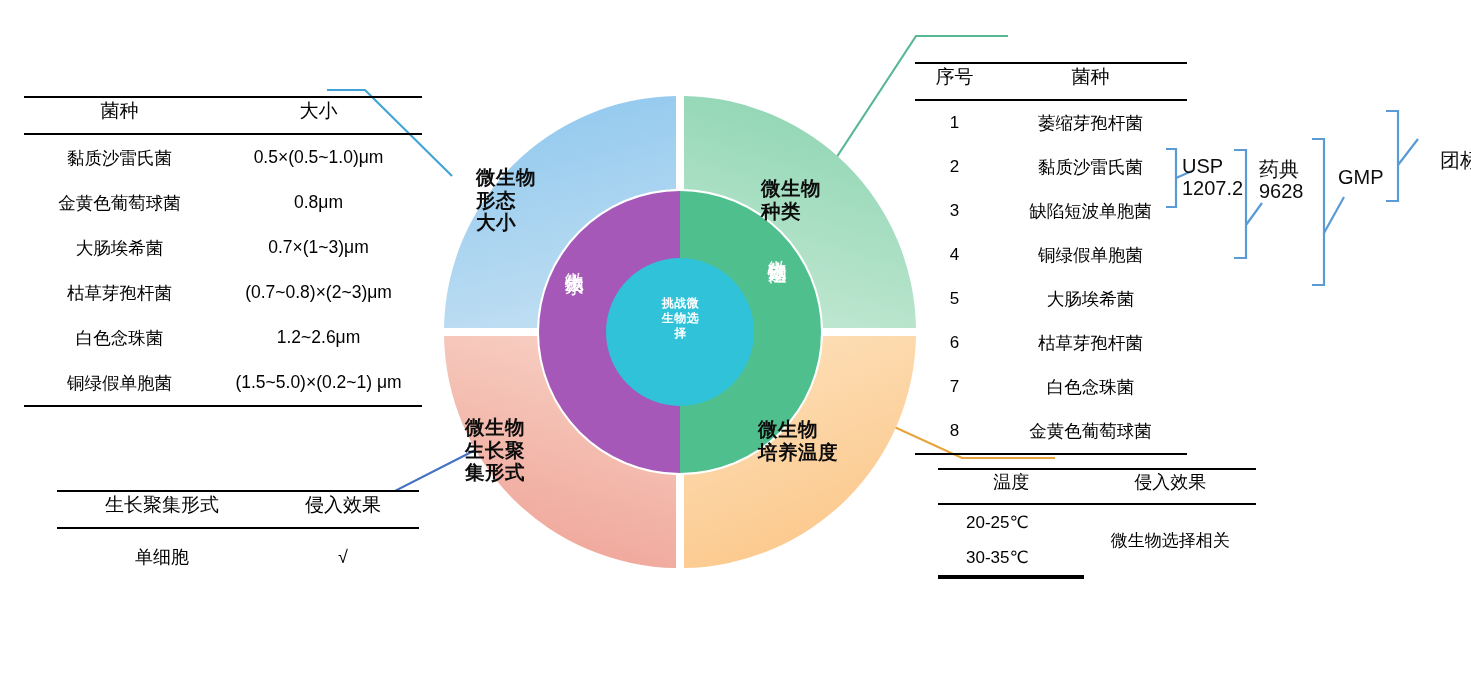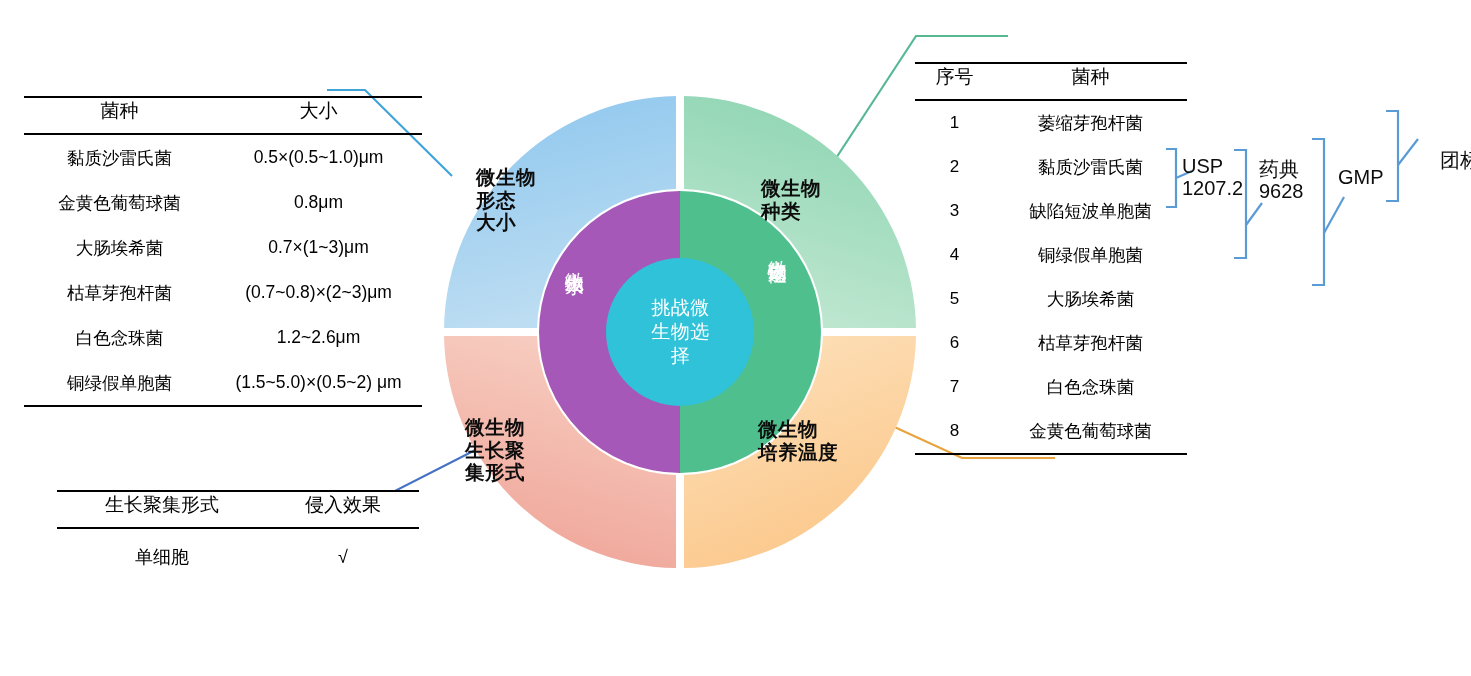--- a/index.html
+++ b/index.html
@@ -58,21 +58,21 @@
   .ring-lbl{
     position:absolute;font-weight:bold;color:#0d0d0d;
     text-align:left;line-height:1.16;letter-spacing:0.5px;
     font-size:19.5px;
   }
   .ring-lbl.v{
     font-weight:400;color:#ffffff;font-size:19px;line-height:1.12;
     writing-mode:vertical-rl;text-orientation:upright;letter-spacing:1px;
   }
   .ring-lbl.center{
-    font-weight:400;color:#ffffff;font-size:19px;line-height:1.25;letter-spacing:0.5px;
+    font-weight:700;color:#ffffff;font-size:12px;line-height:1.25;letter-spacing:0.5px;
   }
 
   
   .ann{position:absolute;font-size:20px;line-height:1.12;color:#0d0d0d;white-space:nowrap;}
   #connectors{left:0;top:0;width:1471px;height:676px;pointer-events:none;}
 </style>
 </head>
 <body>
 
 <div class="stage">
@@ -170,21 +170,21 @@
           <tr>
             <td>枯草芽孢杆菌</td>
             <td>(0.7~0.8)×(2~3)μm</td>
           </tr>
           <tr>
             <td>白色念珠菌</td>
             <td>1.2~2.6μm</td>
           </tr>
           <tr>
             <td class="rule-bot">铜绿假单胞菌</td>
-            <td class="rule-bot">(1.5~5.0)×(0.5~2) μm</td>
+            <td class="rule-bot">(1.5~5.0)×(0.2~1) μm</td>
           </tr>
         </tbody>
     </table>
   </div>
 
   <div id="table-growth" class="abs">
     <table class="tbl">
       <thead>
         <tr class="rule-top">
           <th class="rule-mid">生长聚集形式</th>
@@ -238,20 +238,42 @@
             <td>白色念珠菌</td>
           </tr>
           <tr>
             <td class="c-no rule-bot">8</td>
             <td class="rule-bot">金黄色葡萄球菌</td>
           </tr>
         </tbody>
     </table>
   </div>
 
+  <div id="table-temp" class="abs">
+    <table class="tbl">
+      <thead>
+        <tr class="rule-top">
+          <th class="rule-mid" style="width:46%;">温度</th>
+          <th class="rule-mid">侵入效果</th>
+        </tr>
+      </thead>
+      <tbody>
+        <tr>
+          <td class="c-temp tall">20-25℃</td>
+          <td class="tall" rowspan="2">微生物选择相关</td>
+        </tr>
+        <tr>
+          <td class="c-temp tall rule-bot">30-35℃</td>
+        </tr>
+        <tr>
+            <td class="rule-bot" style="padding:0;height:0;"></td>
+          </tr>
+      </tbody>
+    </table>
+  </div>
 
   <svg class="abs" id="brackets" style="left:1150px;top:105px;width:320px;height:300px;" viewBox="0 0 320 300" width="320" height="300">
 
     <path d="M16,44 L26,44 L26,102 L16,102" fill="none" stroke="#5B9BD5" stroke-width="2.2"></path>
     <path d="M26,73 L42,66" fill="none" stroke="#5B9BD5" stroke-width="2.2"></path>
 
     <path d="M84,45 L96,45 L96,153 L84,153" fill="none" stroke="#5B9BD5" stroke-width="2.2"></path>
     <path d="M96,120 L112,98" fill="none" stroke="#5B9BD5" stroke-width="2.2"></path>
 
     <path d="M162,34 L174,34 L174,180 L162,180" fill="none" stroke="#5B9BD5" stroke-width="2.2"></path>

